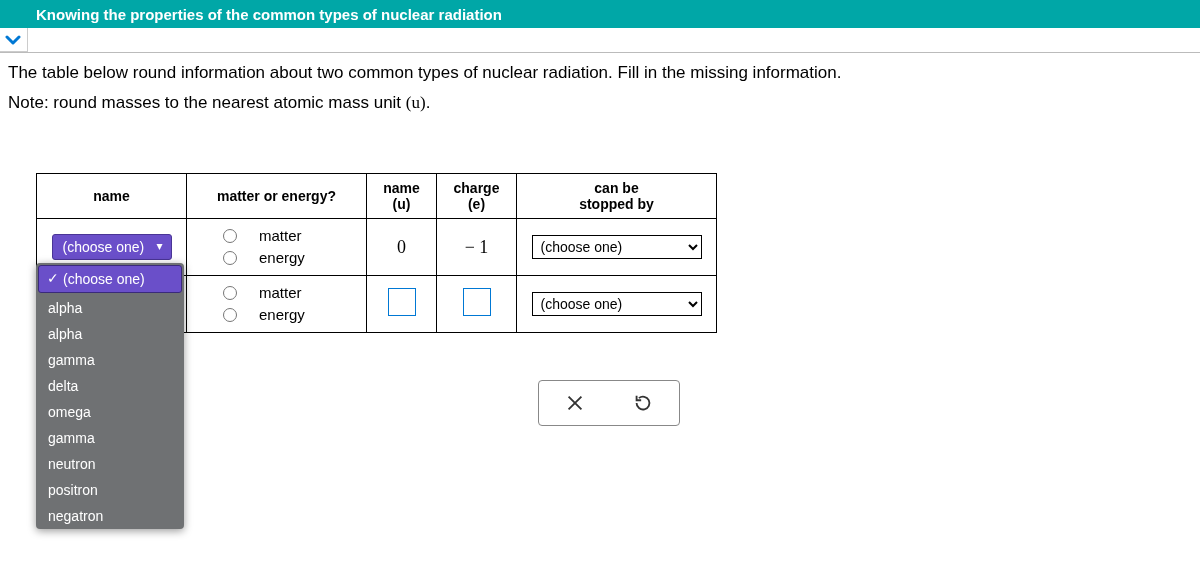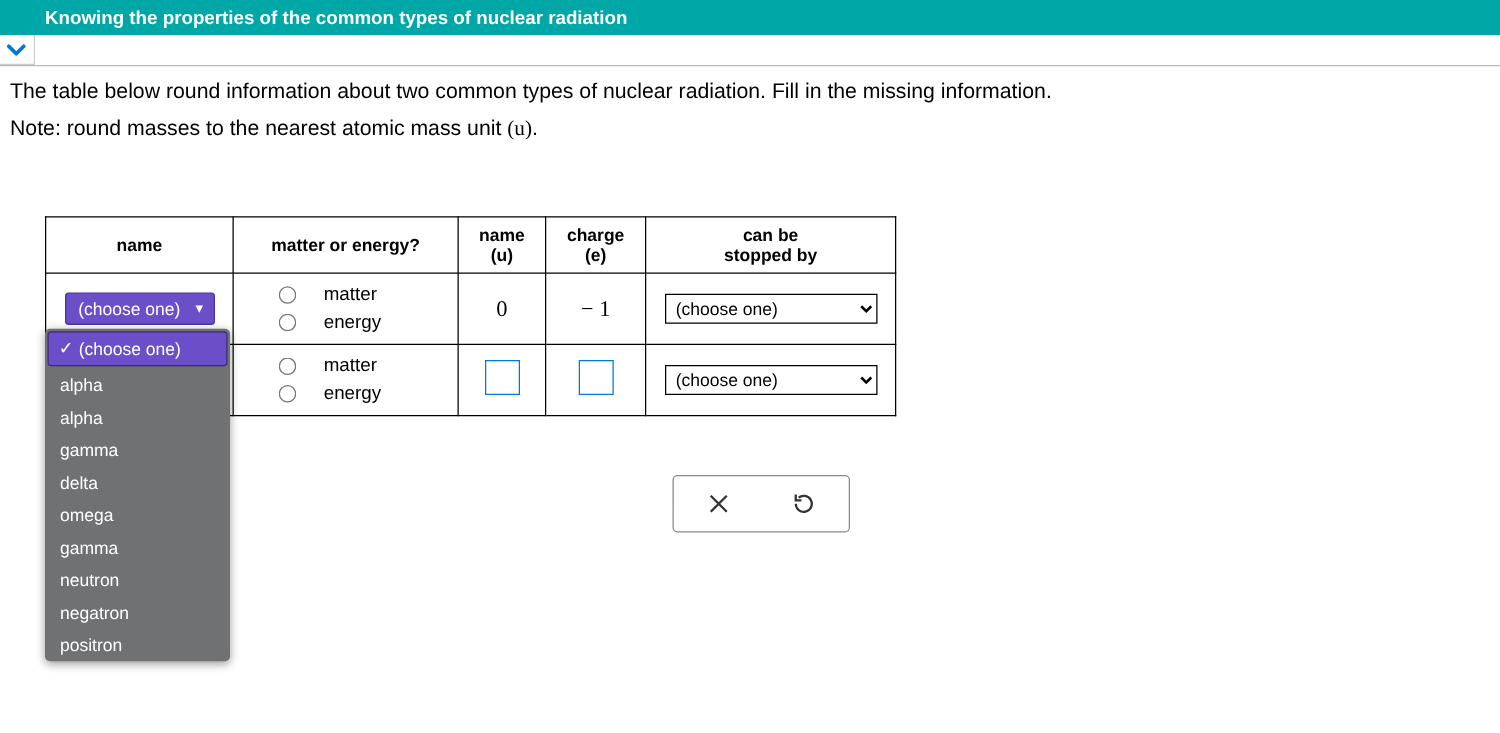--- a/index.html
+++ b/index.html
@@ -288,22 +288,22 @@
 
     <div class="dropdown-panel">
       <div class="opt selected">(choose one)</div>
       <div class="opt">alpha</div>
       <div class="opt">alpha</div>
       <div class="opt">gamma</div>
       <div class="opt">delta</div>
       <div class="opt">omega</div>
       <div class="opt">gamma</div>
       <div class="opt">neutron</div>
+      <div class="opt">positron</div>
       <div class="opt">negatron</div>
-      <div class="opt">positron</div>
     </div>
   </div>
 </div>
 
 <div class="action-bar">
   <div class="action-btn">
     <svg viewBox="0 0 24 24">
         <path d="M5 5 L19 19 M19 5 L5 19"></path>
       </svg>
   </div>

